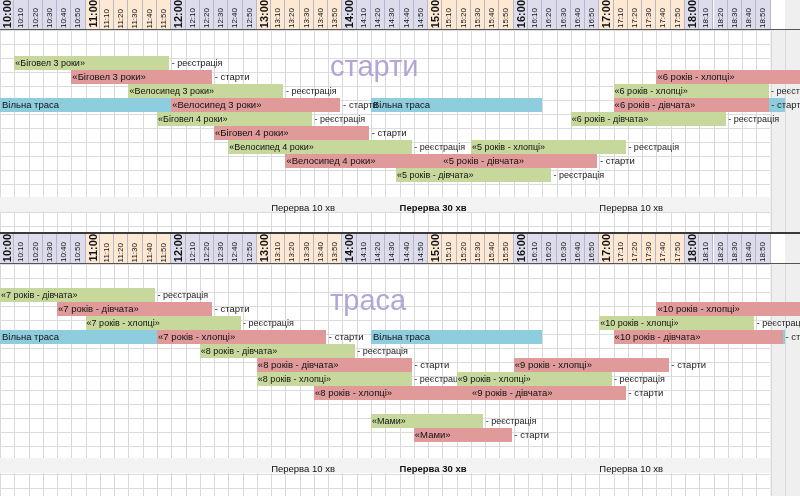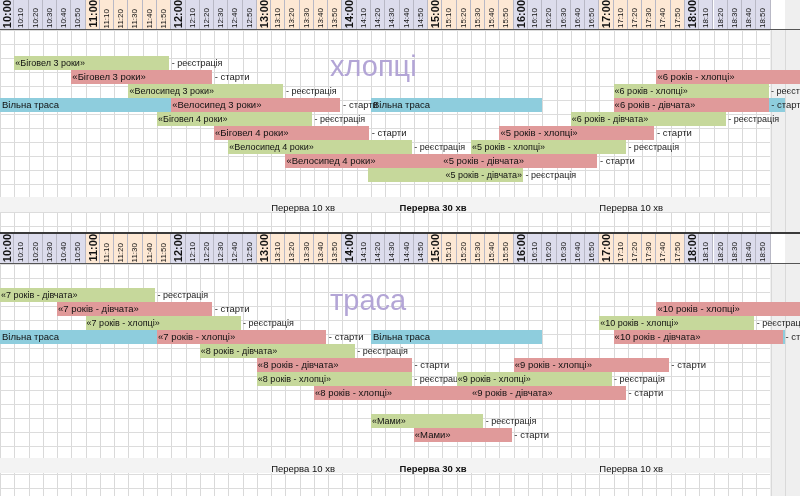--- a/index.html
+++ b/index.html
@@ -327,33 +327,32 @@
           <div class="ev" style="left: 373.02px; top: 68px;"><span class="nm">Вільна траса</span></div>
           <div class="freeband" style="left: 727.77px; width: 57.08px; top: 68px;"></div>
           <div class="ev small" style="left: 14.27px; top: 26px;"><span class="hl reg" style="display: inline-block; min-width: 154.97px; box-sizing: border-box;"><span class="nm">«Біговел 3 роки»</span></span><span class="sfx"> - реєстрація</span></div>
           <div class="ev" style="left: 71.35px; top: 40px;"><span class="hl start" style="display: inline-block; min-width: 140.7px; box-sizing: border-box;"><span class="nm">«Біговел 3 роки»</span></span><span class="sfx"> - старти</span></div>
           <div class="ev small" style="left: 128.43px; top: 54px;"><span class="hl reg" style="display: inline-block; min-width: 154.97px; box-sizing: border-box;"><span class="nm">«Велосипед 3 роки»</span></span><span class="sfx"> - реєстрація</span></div>
           <div class="ev" style="left: 171.24px; top: 68px;"><span class="hl start" style="display: inline-block; min-width: 169.24px; box-sizing: border-box;"><span class="nm">«Велосипед 3 роки»</span></span><span class="sfx"> - старти</span></div>
           <div class="ev small" style="left: 156.97px; top: 82px;"><span class="hl reg" style="display: inline-block; min-width: 154.97px; box-sizing: border-box;"><span class="nm">«Біговел 4 роки»</span></span><span class="sfx"> - реєстрація</span></div>
           <div class="ev" style="left: 214.05px; top: 96px;"><span class="hl start" style="display: inline-block; min-width: 154.97px; box-sizing: border-box;"><span class="nm">«Біговел 4 роки»</span></span><span class="sfx"> - старти</span></div>
           <div class="ev small" style="left: 228.32px; top: 110px;"><span class="hl reg" style="display: inline-block; min-width: 183.51px; box-sizing: border-box;"><span class="nm">«Велосипед 4 роки»</span></span><span class="sfx"> - реєстрація</span></div>
           <div class="ev" style="left: 285.4px; top: 124px;"><span class="hl start" style="display: inline-block; min-width: 169.24px; box-sizing: border-box;"><span class="nm">«Велосипед 4 роки»</span></span><span class="sfx"> - старти</span></div>
-          <div class="ev small" style="left: 368px; top: 138px; text-align: right;"><span class="hl reg" style="display: inline-block; min-width: 154.97px; box-sizing: border-box;"><span class="nm">«5 років - дівчата»</span></span><span class="sfx"> - реєстрація</span></div>
+          <div class="ev small" style="left: 396px; top: 138px;"><span class="hl reg" style="display: inline-block; min-width: 154.97px; box-sizing: border-box;"><span class="nm">«5 років - дівчата»</span></span><span class="sfx"> - реєстрація</span></div>
           <div class="ev" style="left: 442.37px; top: 124px;"><span class="hl start" style="display: inline-block; min-width: 154.97px; box-sizing: border-box;"><span class="nm">«5 років - дівчата»</span></span><span class="sfx"> - старти</span></div>
           <div class="ev small" style="left: 470.91px; top: 110px;"><span class="hl reg" style="display: inline-block; min-width: 154.97px; box-sizing: border-box;"><span class="nm">«5 років - хлопці»</span></span><span class="sfx"> - реєстрація</span></div>
-          <div class="ev" style="left: 499.45px; top: 96px;"><span class="hl start" style="display: inline-block; min-width: 154.97px; box-sizing: border-box;"><span class="nm">«5 років - хлопці»</span></span><span class="sfx"> - старти</span></div>
           <div class="ev small" style="left: 570.8px; top: 82px;"><span class="hl reg" style="display: inline-block; min-width: 154.97px; box-sizing: border-box;"><span class="nm">«6 років - дівчата»</span></span><span class="sfx"> - реєстрація</span></div>
           <div class="ev" style="left: 613.61px; top: 68px;"><span class="hl start" style="display: inline-block; min-width: 154.97px; box-sizing: border-box;"><span class="nm">«6 років - дівчата»</span></span><span class="sfx"> - старти</span></div>
           <div class="ev small" style="left: 613.61px; top: 54px;"><span class="hl reg" style="display: inline-block; min-width: 154.97px; box-sizing: border-box;"><span class="nm">«6 років - хлопці»</span></span><span class="sfx"> - реєстрація</span></div>
           <div class="ev" style="left: 656.42px; top: 40px;"><span class="hl start" style="display: inline-block; min-width: 154.97px; box-sizing: border-box;"><span class="nm">«6 років - хлопці»</span></span></div>
           <div class="brkrow" style="left: 271.13px; top: 170px;"><span class="hl brk" style="display: inline;">Перерва</span><span> 10 хв</span></div>
           <div class="brkrow" style="left: 399.56px; top: 170px; font-weight: bold;"><span class="hl brk" style="display: inline;">Перерва</span><span> 30 хв</span></div>
           <div class="brkrow" style="left: 599.34px; top: 170px;"><span class="hl brk" style="display: inline;">Перерва</span><span> 10 хв</span></div>
         </div>
-        <div class="daytitle" style="left: 330px; top: 52px;">хлопці</div>
+        <div class="daytitle" style="left: 330px; top: 52px;">старти</div>
       </div>
       <div class="day" style="height: 262px;">
         <div class="hdr">
           <div class="hcell even hour" style="left: 0px; width: 14.27px;">
             <div class="vlab">10:00</div>
           </div>
           <div class="hcell even" style="left: 14.27px; width: 14.27px;">
             <div class="vlab">10:10</div>
           </div>
           <div class="hcell even" style="left: 28.54px; width: 14.27px;">

